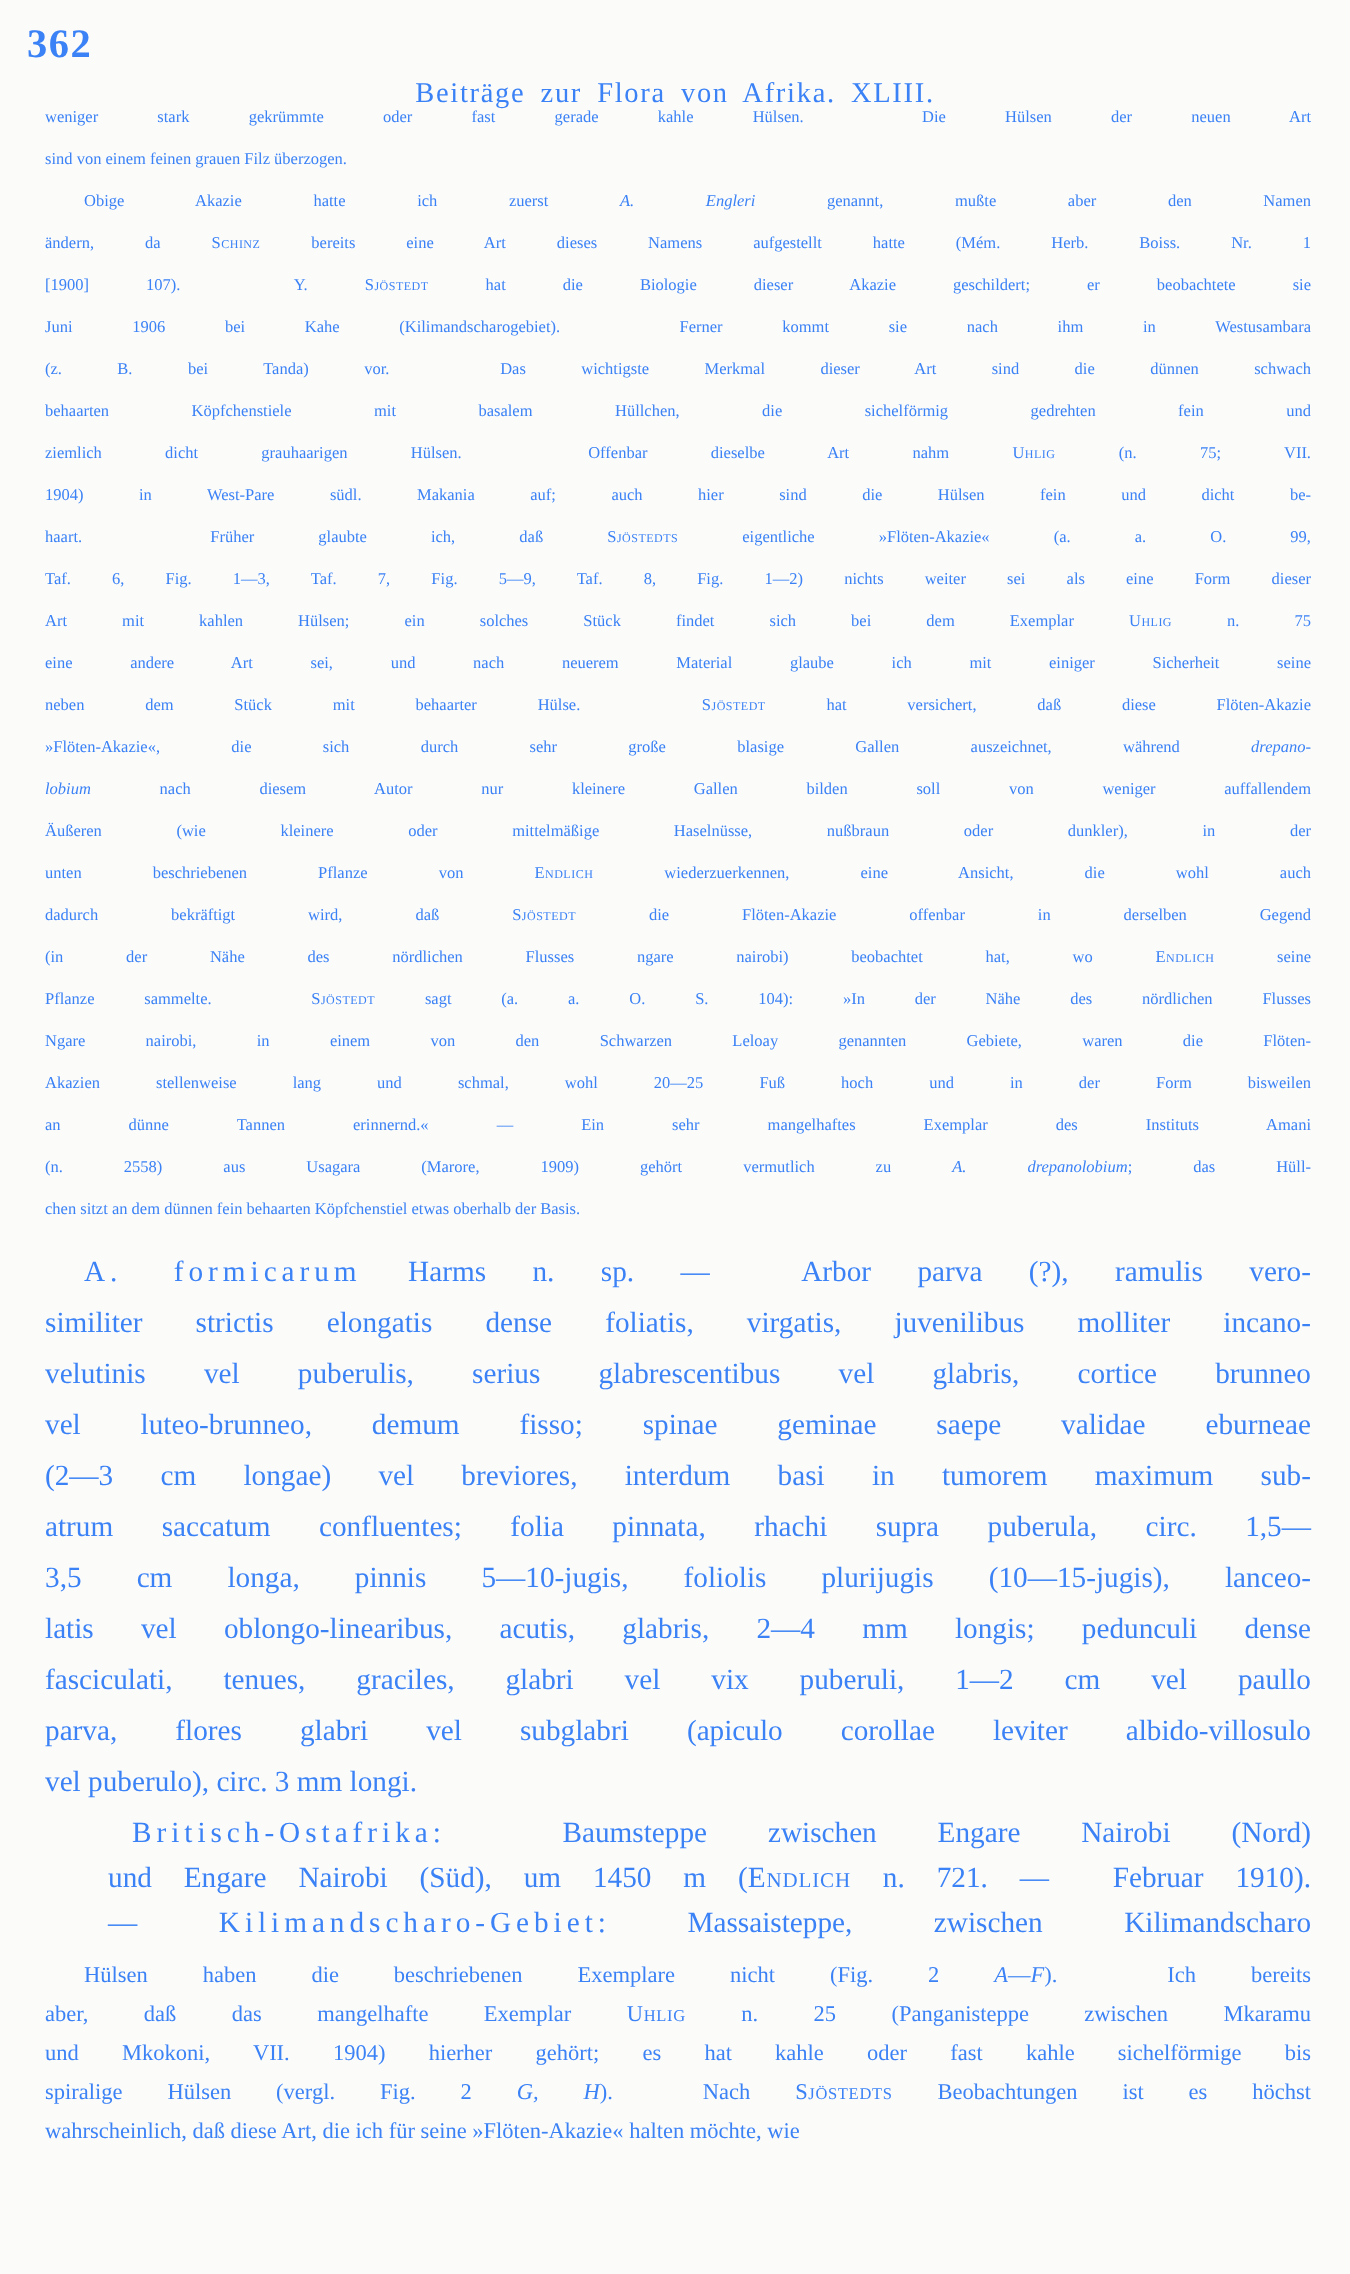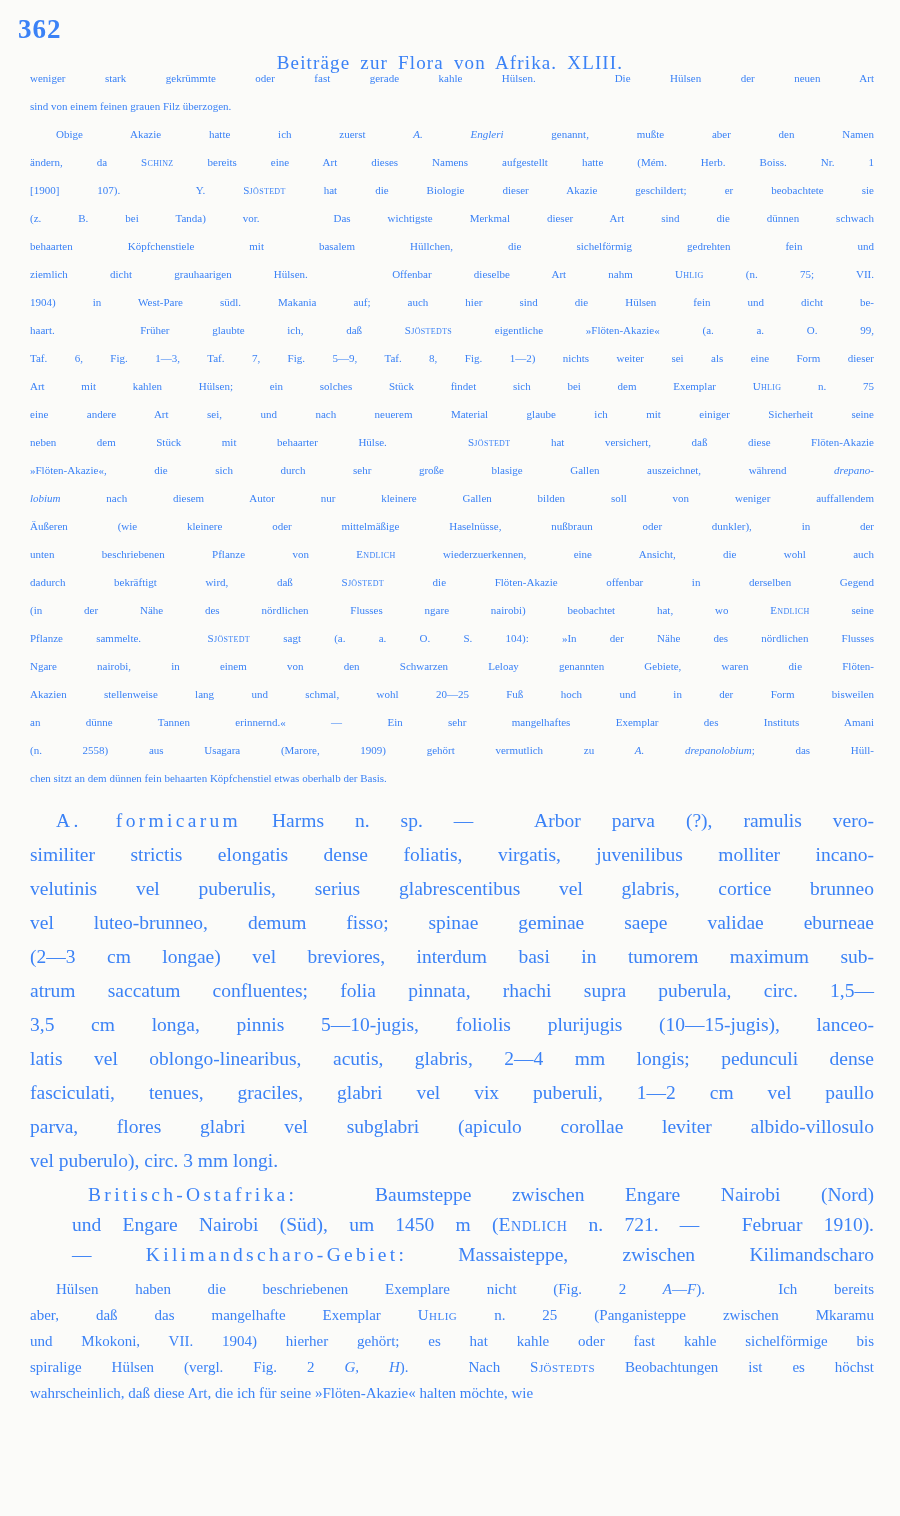--- a/index.html
+++ b/index.html
@@ -82,20 +82,21 @@
   </div>
   <div class="text-body">
       <div class="para body">
         <div class="line"><span class="s-n">weniger stark gekrümmte oder fast gerade kahle Hülsen.  Die Hülsen der neuen Art</span></div>
         <div class="line last"><span class="s-n">sind von einem feinen grauen Filz überzogen.</span></div>
       </div>
       <div class="para body">
         <div class="line indent"><span class="s-n">Obige Akazie hatte ich zuerst </span><span class="s-i">A. Engleri</span><span class="s-n"> genannt, mußte aber den Namen</span></div>
         <div class="line"><span class="s-n">ändern, da </span><span class="s-sc">Schinz</span><span class="s-n"> bereits eine Art dieses Namens aufgestellt hatte (Mém. Herb. Boiss. Nr. 1</span></div>
         <div class="line"><span class="s-n">[1900] 107).  Y. </span><span class="s-sc">Sjöstedt</span><span class="s-n"> hat die Biologie dieser Akazie geschildert; er beobachtete sie</span></div>
+        <div class="line"><span class="s-n">Juni 1906 bei Kahe (Kilimandscharogebiet).  Ferner kommt sie nach ihm in Westusambara</span></div>
         <div class="line"><span class="s-n">(z. B. bei Tanda) vor.  Das wichtigste Merkmal dieser Art sind die dünnen schwach</span></div>
         <div class="line"><span class="s-n">behaarten Köpfchenstiele mit basalem Hüllchen, die sichelförmig gedrehten fein und</span></div>
         <div class="line"><span class="s-n">ziemlich dicht grauhaarigen Hülsen.  Offenbar dieselbe Art nahm </span><span class="s-sc">Uhlig</span><span class="s-n"> (n. 75; VII.</span></div>
         <div class="line"><span class="s-n">1904) in West-Pare südl. Makania auf; auch hier sind die Hülsen fein und dicht be-</span></div>
         <div class="line"><span class="s-n">haart.  Früher glaubte ich, daß </span><span class="s-sc">Sjöstedts</span><span class="s-n"> eigentliche »Flöten-Akazie« (a. a. O. 99,</span></div>
         <div class="line"><span class="s-n">Taf. 6, Fig. 1—3, Taf. 7, Fig. 5—9, Taf. 8, Fig. 1—2) nichts weiter sei als eine Form dieser</span></div>
         <div class="line"><span class="s-n">Art mit kahlen Hülsen; ein solches Stück findet sich bei dem Exemplar </span><span class="s-sc">Uhlig</span><span class="s-n"> n. 75</span></div>
         <div class="line"><span class="s-n">eine andere Art sei, und nach neuerem Material glaube ich mit einiger Sicherheit seine</span></div>
         <div class="line"><span class="s-n">neben dem Stück mit behaarter Hülse.  </span><span class="s-sc">Sjöstedt</span><span class="s-n"> hat versichert, daß diese Flöten-Akazie</span></div>
         <div class="line"><span class="s-n">»Flöten-Akazie«, die sich durch sehr große blasige Gallen auszeichnet, während </span><span class="s-i">drepano-</span></div>

